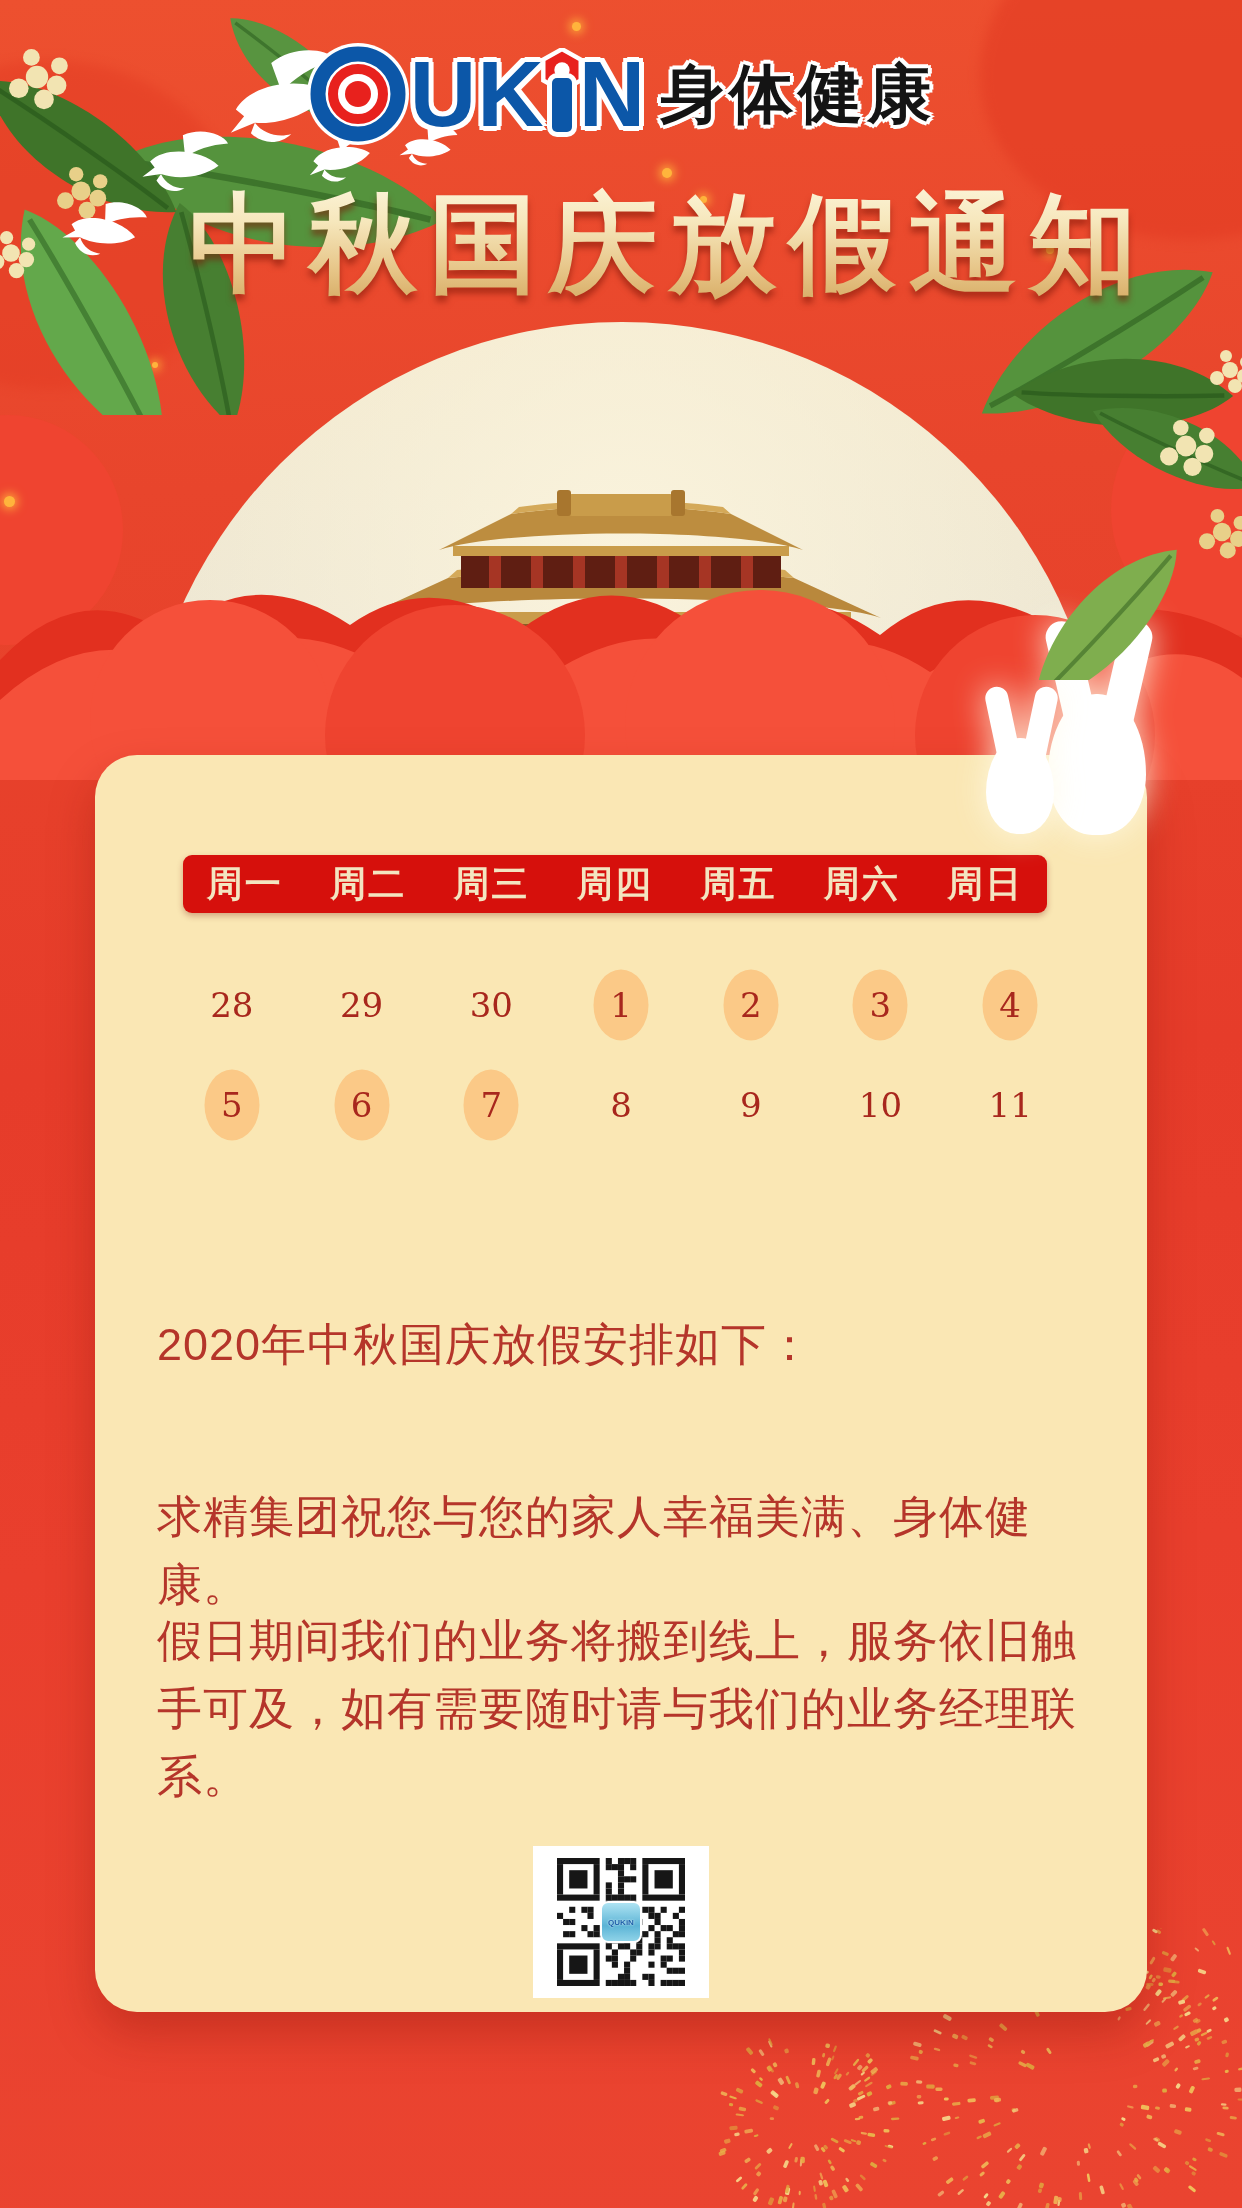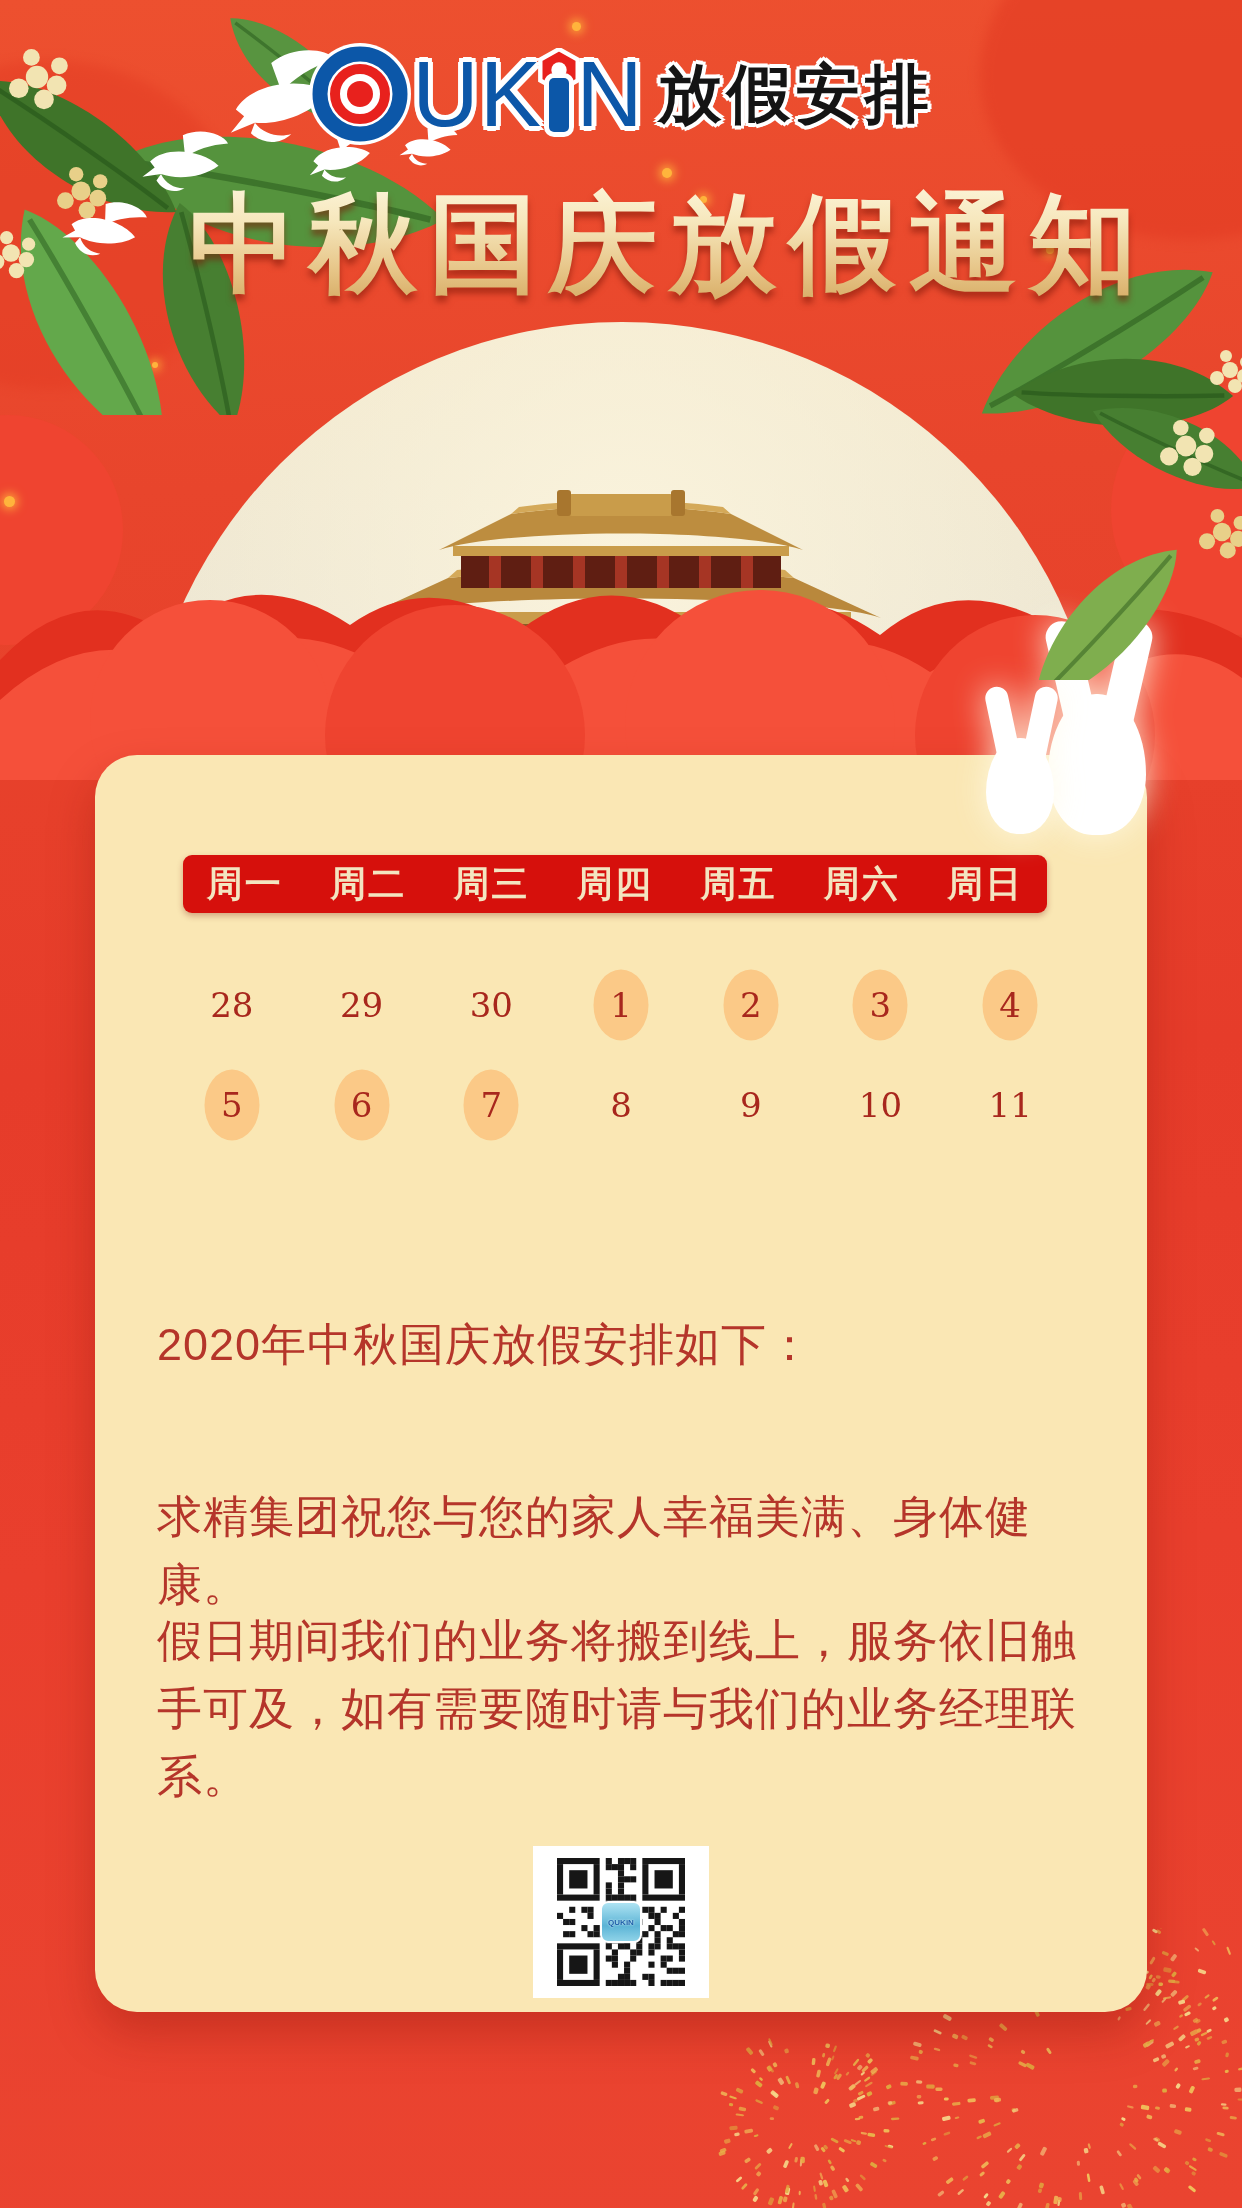--- a/index.html
+++ b/index.html
@@ -5,21 +5,21 @@
   html,body{margin:0;padding:0;background:#333;}
   .poster{position:relative;width:1242px;height:2208px;overflow:hidden;
     font-family:"Liberation Sans","DejaVu Sans",sans-serif;
     background:linear-gradient(178deg,#ed502f 0%,#e8452c 22%,#e63c2a 48%,#e93f2d 70%,#ea4430 100%);}
   
   .blob{position:absolute;border-radius:50%;}
   .blob.tr{left:980px;top:-90px;width:420px;height:330px;background:#e23a22;opacity:.55;filter:blur(6px);}
   .blob.tl{left:-140px;top:60px;width:380px;height:330px;background:#e23a22;opacity:.45;filter:blur(6px);}
   
   .logo-row{position:absolute;top:42px;left:0;width:1242px;display:flex;justify-content:center;align-items:flex-start;z-index:30;}
-  .logo-letters{font-size:92px;line-height:104px;font-weight:normal;color:#0c57a8;letter-spacing:1px;
+  .logo-letters{font-size:92px;line-height:104px;font-weight:bold;color:#0c57a8;letter-spacing:1px;
     text-shadow:5px 0 0 #fff,-5px 0 0 #fff,0 5px 0 #fff,0 -5px 0 #fff,4px 4px 0 #fff,-4px 4px 0 #fff,4px -4px 0 #fff,-4px -4px 0 #fff;}
   .logo-i{position:relative;width:30px;height:104px;margin:0 2px;}
   .logo-i .stem{position:absolute;left:5px;bottom:14px;width:20px;height:54px;background:#0c57a8;border-radius:5px;box-shadow:0 0 0 5px #fff;}
   .logo-i svg{position:absolute;left:-7px;top:6px;}
   .logo-cn{font-size:64px;line-height:104px;font-weight:bold;color:#141414;letter-spacing:5px;margin-left:14px;
     text-shadow:4px 0 0 #fff,-4px 0 0 #fff,0 4px 0 #fff,0 -4px 0 #fff,3px 3px 0 #fff,-3px 3px 0 #fff,3px -3px 0 #fff,-3px -3px 0 #fff;}
   
   .title{position:absolute;top:172px;left:0;width:1242px;text-align:center;z-index:30;
     font-family:"Liberation Serif","DejaVu Serif",serif;font-weight:bold;font-size:108px;letter-spacing:12px;
     background:linear-gradient(180deg,#fdf6dc 4%,#f6e7bc 34%,#e6c486 68%,#cfa055 100%);
@@ -174,21 +174,21 @@
     </svg>
     <span class="logo-letters">UK</span>
     <span class="logo-i">
       <svg width="44" height="44" viewBox="0 0 40 40">
         <polygon points="20,1 37,10.5 37,29.5 20,39 3,29.5 3,10.5" fill="#e8211d" stroke="#fff" stroke-width="4"></polygon>
         <circle cx="20" cy="20" r="7" fill="#fff"></circle>
       </svg>
       <span class="stem"></span>
     </span>
     <span class="logo-letters">N</span>
-    <span class="logo-cn">放假安排</span>
+    <span class="logo-cn">身体健康</span>
   </div>
 
   <div class="title">中秋国庆放假通知</div>
 
   <svg class="foliage" style="left:-15px;top:-15px;" width="500" height="430" viewBox="0 0 500 430">
     <defs>
       <g id="leaf">
         <path d="M0,40 C40,2 140,-8 200,28 C150,72 55,84 0,40 Z"></path>
         <path d="M8,40 C70,34 150,30 192,30" fill="none" stroke="rgba(25,70,18,.4)" stroke-width="4"></path>
       </g>

